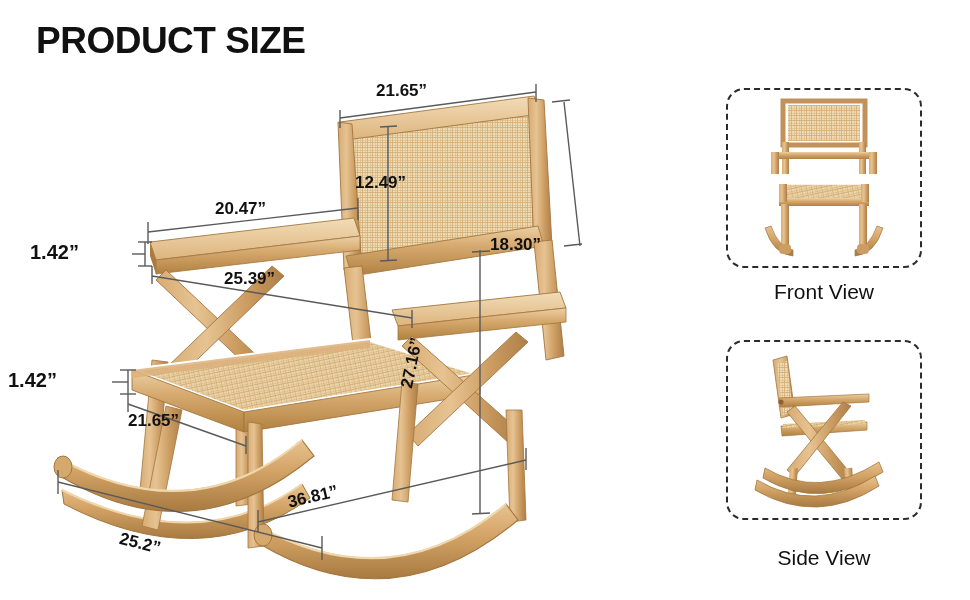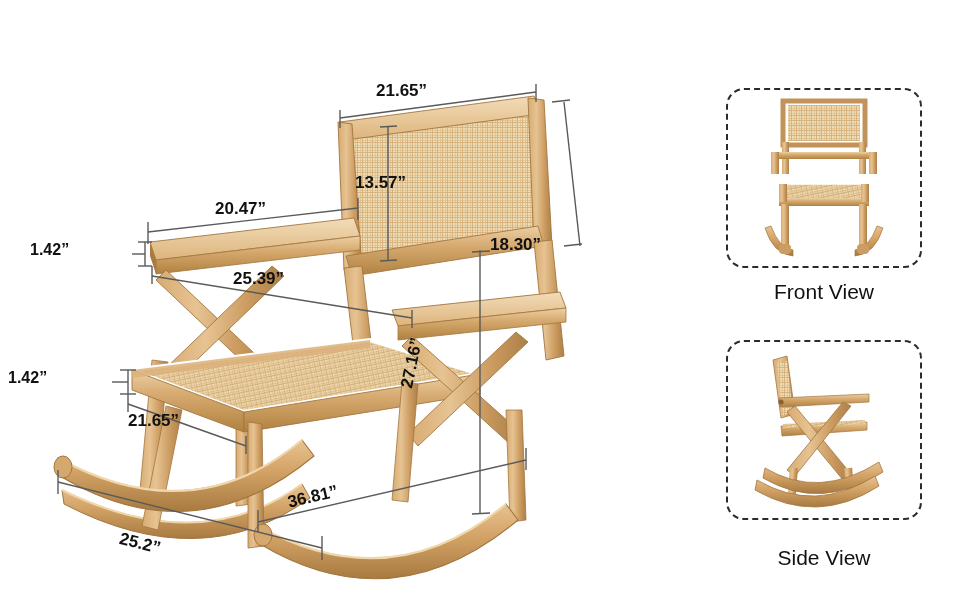--- a/index.html
+++ b/index.html
@@ -40,21 +40,21 @@
   
   .dim-label {
     position: absolute;
     font-family: "Liberation Sans", sans-serif;
     font-size: 17px;
     font-weight: bold;
     color: #111111;
     white-space: nowrap;
     line-height: 1;
   }
-  .dim-label.sm { font-size: 16px; }
+  .dim-label.sm { font-size: 20px; }
 
   
   .view-panel {
     position: absolute;
     border: 2px dashed #2b2b2b;
     border-radius: 18px;
     background: #ffffff;
     box-sizing: border-box;
   }
   #front-panel { left: 726px; top: 88px;  width: 196px; height: 180px; }
@@ -77,20 +77,21 @@
     display: flex;
     align-items: center;
     justify-content: center;
   }
 </style>
 </head>
 <body>
 
 <div id="page">
 
+  <div id="page-title">PRODUCT SIZE</div>
 
   <div id="main-stage">
     <svg width="700" height="520" viewBox="0 0 700 520">
       <defs>
         <linearGradient id="woodV" x1="0" y1="0" x2="1" y2="0">
           <stop offset="0%" stop-color="#d8ab72"></stop>
           <stop offset="35%" stop-color="#e6c392"></stop>
           <stop offset="70%" stop-color="#cb9b60"></stop>
           <stop offset="100%" stop-color="#ad7f47"></stop>
         </linearGradient>
@@ -240,25 +241,25 @@
         <line x1="218" y1="452" x2="486" y2="390"></line>
         <line x1="486" y1="378" x2="486" y2="400"></line>
 
         <line x1="18" y1="400" x2="18" y2="424"></line>
         <line x1="18" y1="412" x2="282" y2="478"></line>
         <line x1="282" y1="466" x2="282" y2="490"></line>
       </g>
     </svg>
 
     <div class="dim-label" style="left:376px; top:12px;">21.65”</div>
-    <div class="dim-label" style="left:355px; top:104px;">13.57”</div>
+    <div class="dim-label" style="left:355px; top:104px;">12.49”</div>
     <div class="dim-label" style="left:490px; top:166px;">18.30”</div>
     <div class="dim-label" style="left:215px; top:130px;">20.47”</div>
     <div class="dim-label sm" style="left:30px; top:172px;">1.42”</div>
-    <div class="dim-label" style="left:233px; top:200px;">25.39”</div>
+    <div class="dim-label" style="left:224px; top:200px;">25.39”</div>
     <div class="dim-label sm" style="left:8px; top:300px;">1.42”</div>
     <div class="dim-label" style="left:128px; top:342px;">21.65”</div>
     <div class="dim-label" style="left:398px; top:316px; transform:rotate(-78deg); transform-origin:left top;">27.16”</div>
     <div class="dim-label" style="left:286px; top:424px; transform:rotate(-13deg); transform-origin:left top;">36.81”</div>
     <div class="dim-label" style="left:122px; top:460px; transform:rotate(14deg); transform-origin:left top;">25.2”</div>
   </div>
 
   <div class="view-panel" id="front-panel">
     <div class="panel-art">
       <svg width="150" height="160" viewBox="0 0 150 160">

